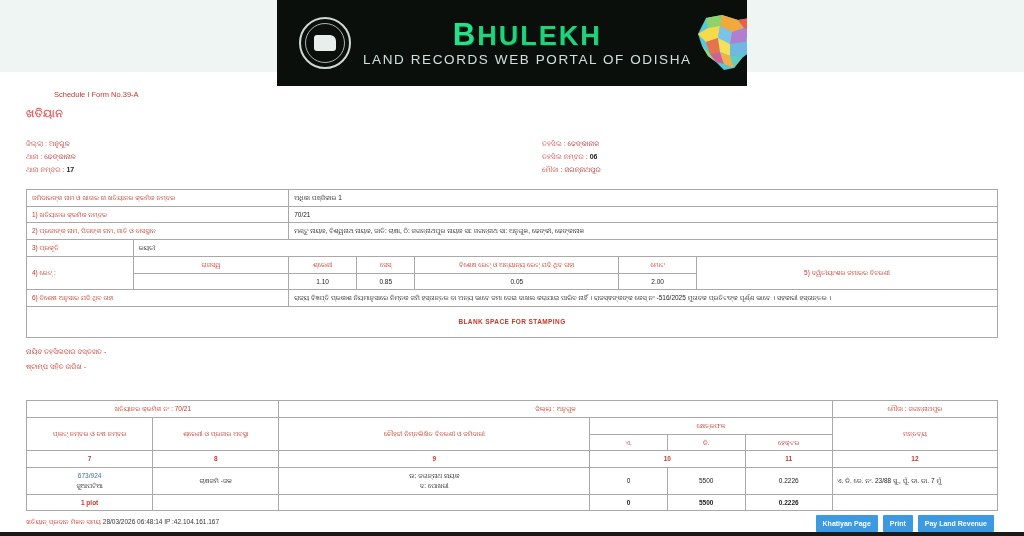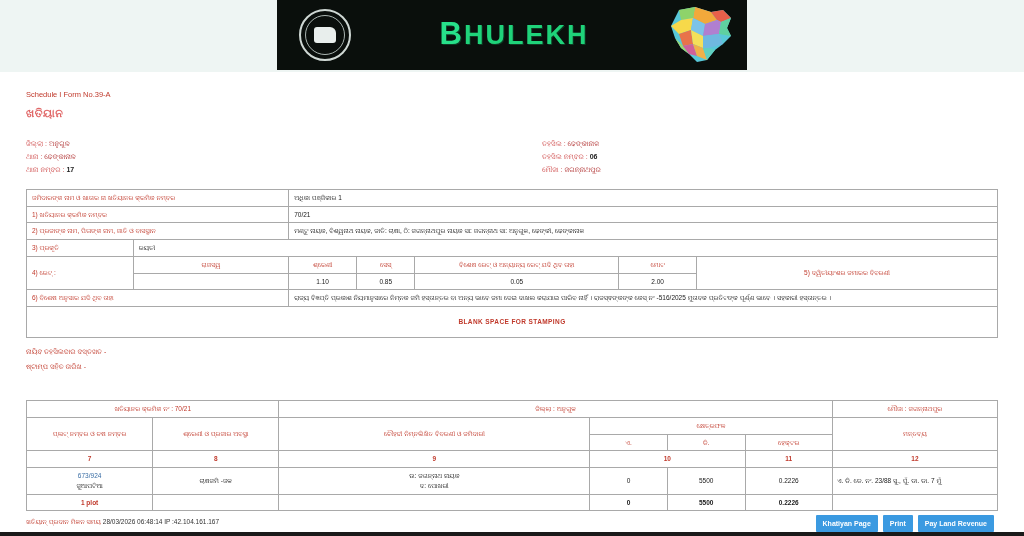--- a/index.html
+++ b/index.html
@@ -18,21 +18,21 @@
   
   .banner-wrap {
     width: 100%;
     height: 72px;
     background: #eef5f3;
     display: flex;
     justify-content: center;
     align-items: flex-start;
   }
   .banner {
-    width: 470px; height: 70px;
+    width: 470px; height: 86px;
     background: #0a0f0c;
     position: relative;
     display: flex;
     align-items: center;
     overflow: hidden;
   }
   .seal {
     width: 52px; height: 52px;
     margin-left: 22px;
     border-radius: 50%;
@@ -89,20 +89,21 @@
   }
   
   .doc {
     position: relative;
     padding: 0 26px;
   }
   .schedule {
     font-size: 7.5px;
     color: #c0392b;
     margin-top: 18px;
+    margin-left: 28px;
   }
   .doc-title {
     text-align: left;
     font-size: 11px;
     font-weight: bold;
     color: #e06666;
     margin-top: 8px;
     letter-spacing: 0.5px;
   }
   .meta {
@@ -201,20 +202,21 @@
 </head>
 <body>
 
 <div class="page">
 
   <div class="banner-wrap">
     <div class="banner">
       <div class="seal"></div>
       <div class="banner-text">
         <div class="bhulekh"><span class="cap">B</span><span>HULEKH</span></div>
+        <div class="subtitle">LAND RECORDS WEB PORTAL OF ODISHA</div>
       </div>
       <svg class="odisha-map" viewBox="0 0 72 62">
         <g>
           <path d="M14 6 L30 3 L46 8 L58 6 L66 14 L62 24 L66 32 L58 40 L50 46 L42 56 L32 58 L24 50 L16 44 L10 34 L6 22 Z" fill="#58c8d8"></path>
           <path d="M30 3 L46 8 L52 16 L40 20 L28 14 Z" fill="#f2a93b"></path>
           <path d="M46 8 L58 6 L66 14 L56 18 L52 16 Z" fill="#e85f4a"></path>
           <path d="M14 6 L30 3 L28 14 L16 16 Z" fill="#8ed36a"></path>
           <path d="M6 22 L16 16 L28 14 L26 26 L14 30 Z" fill="#f7d94a"></path>
           <path d="M28 14 L40 20 L38 32 L26 26 Z" fill="#7cc3e8"></path>
           <path d="M40 20 L52 16 L56 18 L54 30 L38 32 Z" fill="#b07fd0"></path>

